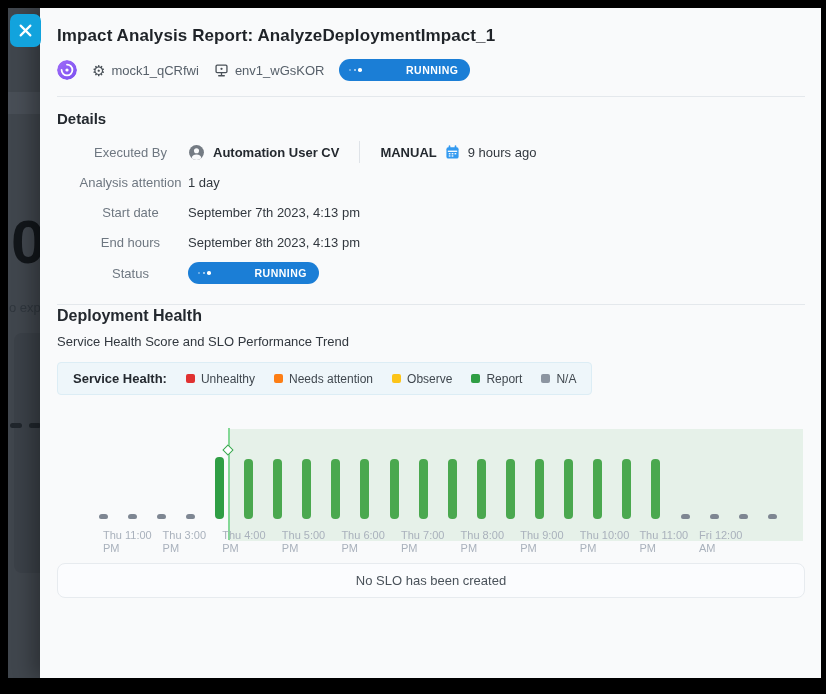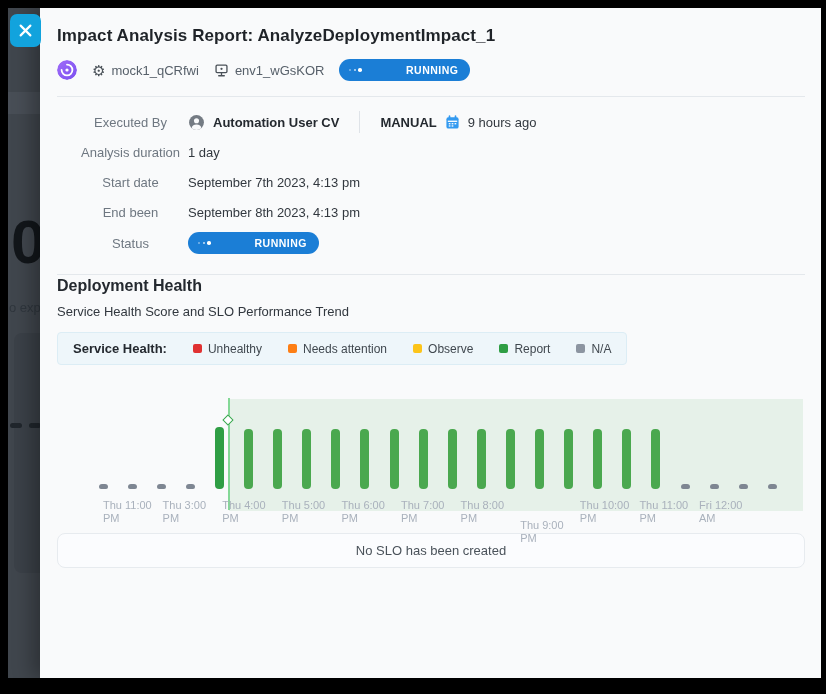--- a/index.html
+++ b/index.html
@@ -42,21 +42,21 @@
   .d-row { display:flex; align-items:center; min-height:30px; padding-left:16px; }
   .d-row.status { min-height:32px; }
   .d-label { width:115px; flex:none; font-size:13px; color:#6e7781;text-align:center; }
   .d-value { font-size:13px; color:#32383f; display:flex; align-items:center; gap:8px; }
   .d-strong { font-weight:600; color:#24292f; }
   .vsep { width:1px; height:22px; background:#dfe3e8; margin:0 12px; }
 
   .dh-heading { margin-top:2px; font-size:16px; font-weight:700; color:#24292f; }
   .dh-subtitle { margin-top:9px; font-size:13px; color:#32383f; }
 
-  .legend-box { margin-top:13px; display:inline-flex; align-items:center; gap:26px; background:#eef6fa; border:1px solid #dcedf5; border-radius:4px; padding:8px 15px; }
+  .legend-box { margin-top:13px; display:inline-flex; align-items:center; gap:19px; background:#eef6fa; border:1px solid #dcedf5; border-radius:4px; padding:8px 15px; }
   .legend-title { font-size:13px; font-weight:700; color:#24292f; }
   .legend-item { display:flex; align-items:center; gap:6px; font-size:12px; color:#40484f; }
   .swatch { width:9px; height:9px; border-radius:2px; flex:none; }
 
   .chart { position:relative; margin-top:12px; height:152px; }
   .shade { position:absolute; left:172px; right:2px; top:22px; height:112px; background:var(--shade,rgba(130,200,145,.16)); }
   .marker-line { position:absolute; left:171px; top:21px; width:2px; height:112px; background:var(--marker-line,#84d896); }
   .marker-diamond { position:absolute; left:167px; top:39px; width:8px; height:8px; background:#fff; border:1.5px solid #37a84e; transform:rotate(45deg); }
   .bar { position:absolute; bottom:40px; width:9px; border-radius:4px; }
   .bar.healthy { height:60px; background:var(--healthy-light,#4aa84f); }
@@ -119,20 +119,21 @@
                 <i></i>
                 <i></i>
                 <i></i>
               </span>
             <span>RUNNING</span>
           </span>
         </div>
 
         <hr class="divider">
 
+        <h2 class="sec-heading">Details</h2>
 
         <div class="detail-rows">
           <div class="d-row">
             <span class="d-label">Executed By</span>
             <span class="d-value">
               <svg width="17" height="17" viewBox="0 0 16 16">
                 <defs>
                     <clipPath id="uc">
                       <circle cx="8" cy="8" r="7"></circle>
                     </clipPath>
@@ -156,29 +157,29 @@
                     <rect x="10.2" y="8.6" width="1.8" height="1.4"></rect>
                     <rect x="4" y="11" width="1.8" height="1.4"></rect>
                     <rect x="7.1" y="11" width="1.8" height="1.4"></rect>
                   </g>
               </svg>
               <span>9 hours ago</span>
             </span>
           </div>
 
           <div class="d-row">
-            <span class="d-label">Analysis duration</span>
+            <span class="d-label">Analysis attention</span>
             <span class="d-value">1 day</span>
           </div>
           <div class="d-row">
             <span class="d-label">Start date</span>
             <span class="d-value">September 7th 2023, 4:13 pm</span>
           </div>
           <div class="d-row">
-            <span class="d-label">End been</span>
+            <span class="d-label">End hours</span>
             <span class="d-value">September 8th 2023, 4:13 pm</span>
           </div>
           <div class="d-row status">
             <span class="d-label">Status</span>
             <span class="badge">
               <span class="dots">
                   <i></i>
                   <i></i>
                   <i></i>
                 </span>
@@ -268,21 +269,21 @@
                 <span>PM</span>
               </div>
               <div class="axis-label" style="left: 344px;">
                 <span>Thu 7:00</span>
                 <span>PM</span>
               </div>
               <div class="axis-label" style="left: 403.6px;">
                 <span>Thu 8:00</span>
                 <span>PM</span>
               </div>
-              <div class="axis-label" style="left: 463.2px; margin-top: 20px;">
+              <div class="axis-label" style="left: 463.2px;">
                 <span>Thu 9:00</span>
                 <span>PM</span>
               </div>
               <div class="axis-label" style="left: 522.8px;">
                 <span>Thu 10:00</span>
                 <span>PM</span>
               </div>
               <div class="axis-label" style="left: 582.4px;">
                 <span>Thu 11:00</span>
                 <span>PM</span>

